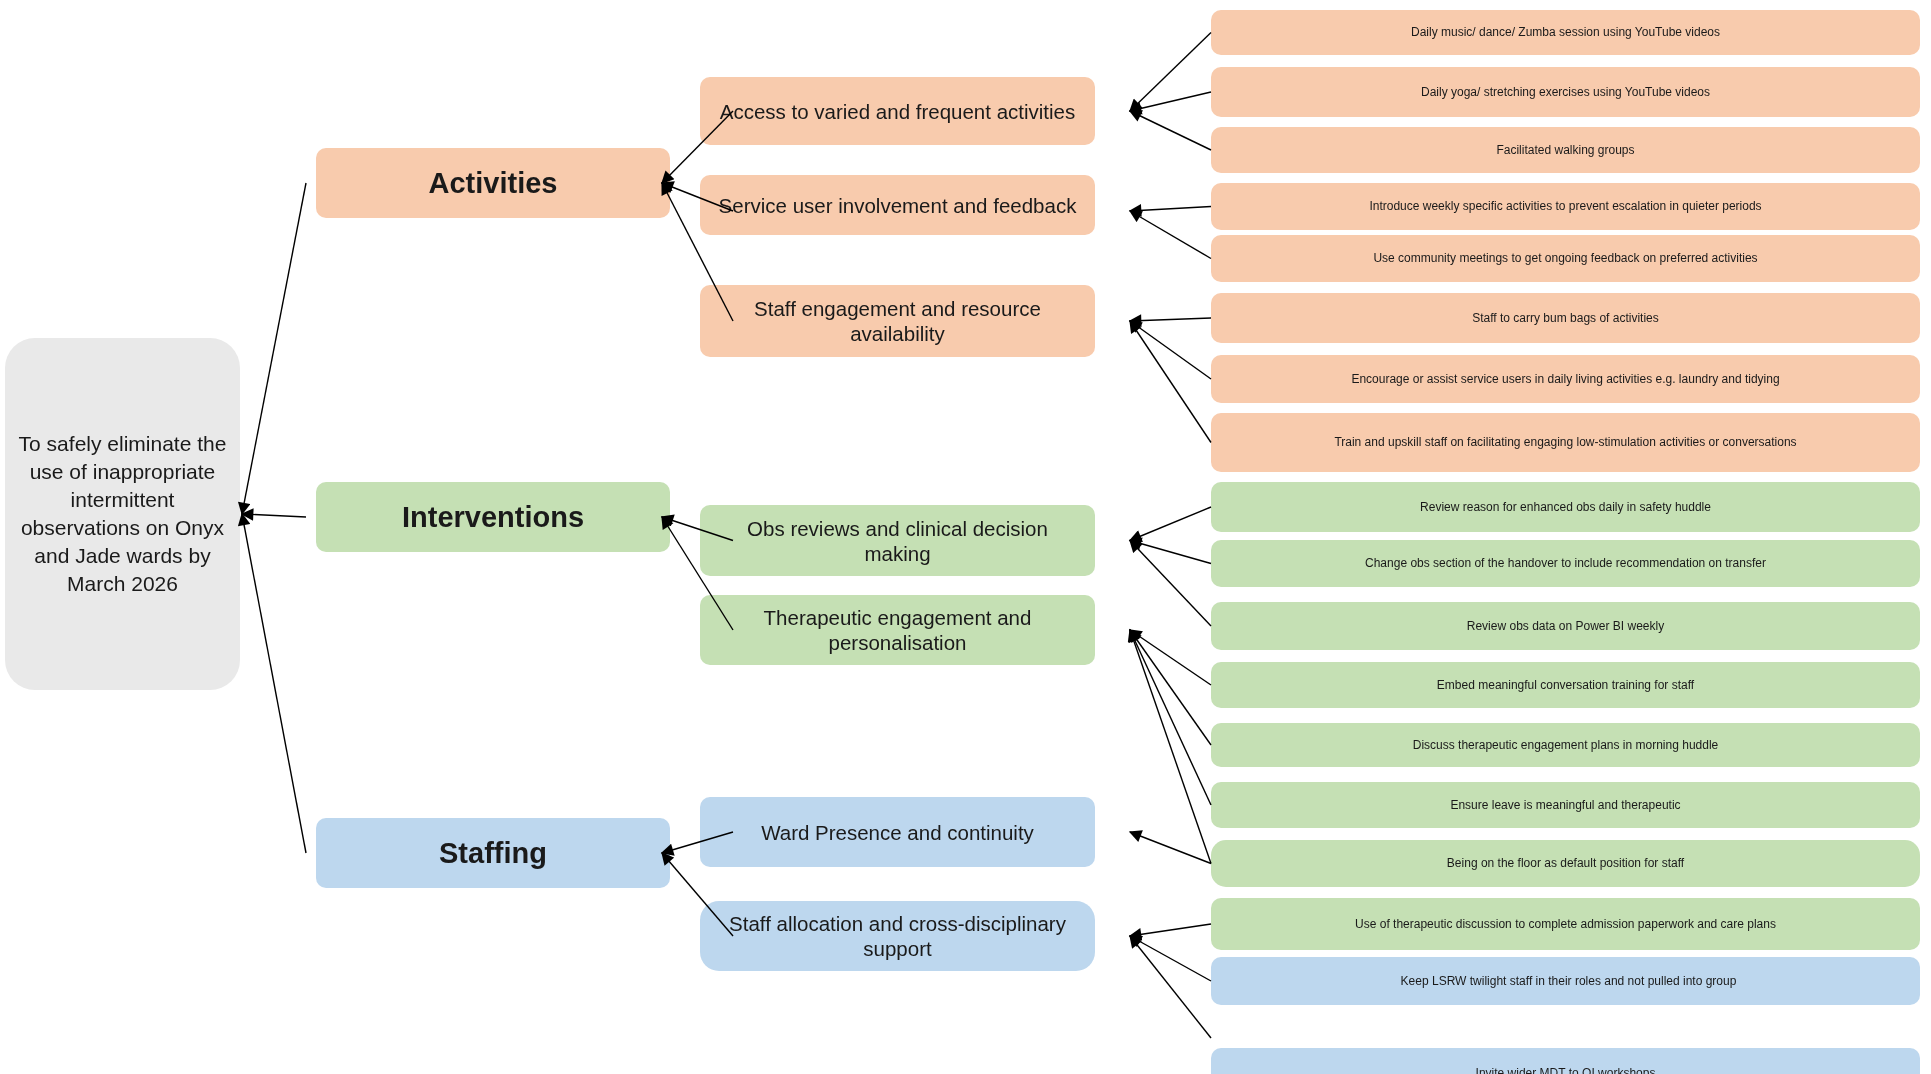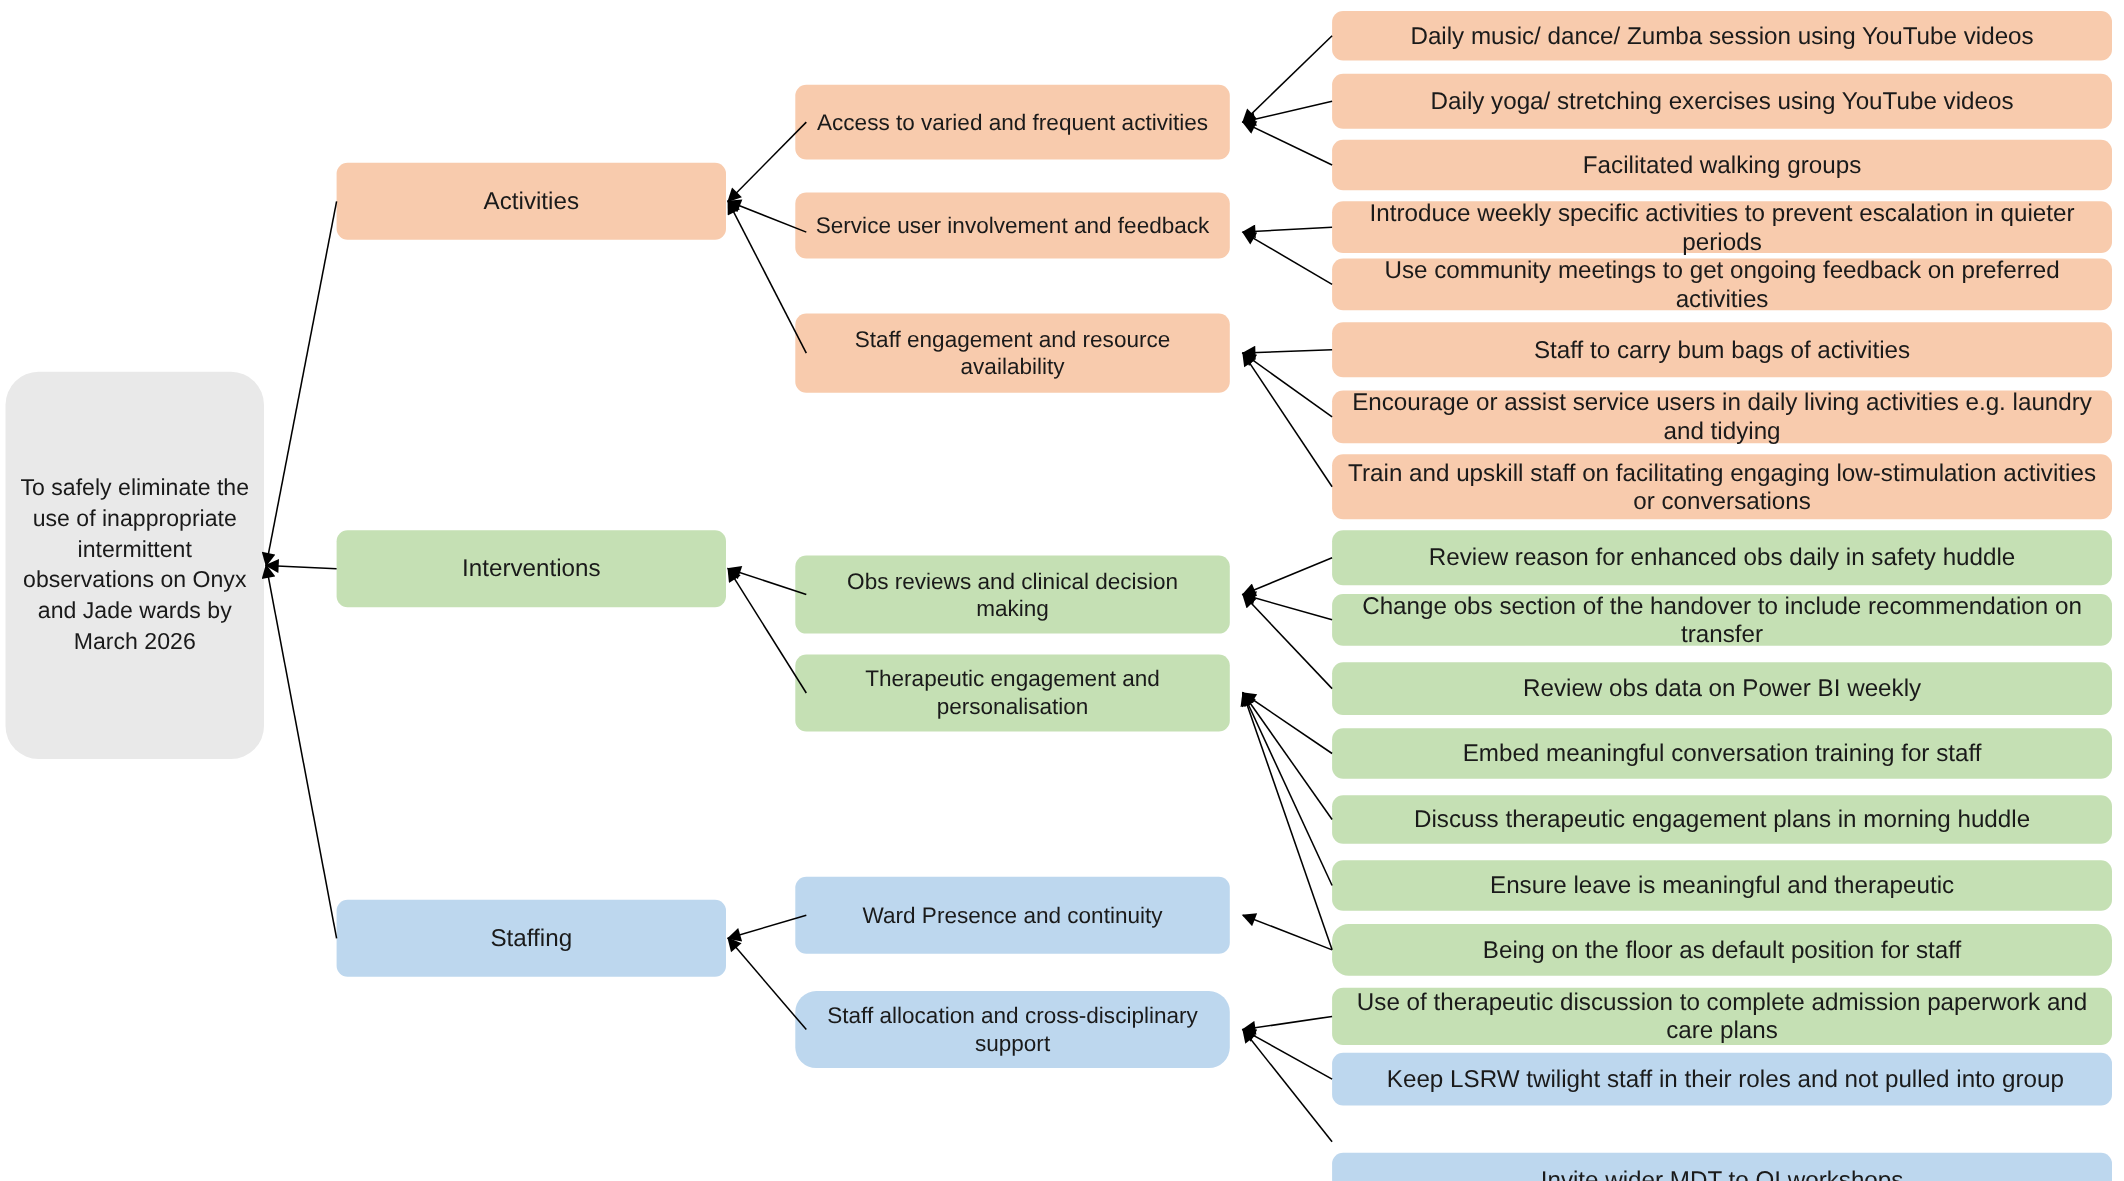--- a/index.html
+++ b/index.html
@@ -20,23 +20,23 @@
     padding:2px 12px;
   }
   .orange{background:#F8CBAD;}
   .green{background:#C5E0B4;}
   .blue{background:#BDD7EE;}
   .goal{
     left:5px;top:338px;width:235px;height:352px;
     background:#E9E9E9;border-radius:30px;
     font-size:21px;line-height:1.33;padding:0 12px;
   }
-  .primary{left:306px;width:354px;height:70px;font-size:22px;}
-  .secondary{left:723px;width:395px;font-size:20.5px;line-height:1.22;}
-  .ci{left:1211px;width:709px;font-size:22px;line-height:1.18;padding:1px 14px;}
+  .primary{left:316px;width:354px;height:70px;font-size:29px;font-weight:bold;}
+  .secondary{left:700px;width:395px;font-size:20.5px;line-height:1.22;}
+  .ci{left:1211px;width:709px;font-size:12px;line-height:1.18;padding:1px 14px;}
   #connector-svg{
     position:absolute;left:0;top:0;width:1931px;height:1074px;
     pointer-events:none;
   }
 </style>
 </head>
 <body>
 
 <div id="canvas">
 

